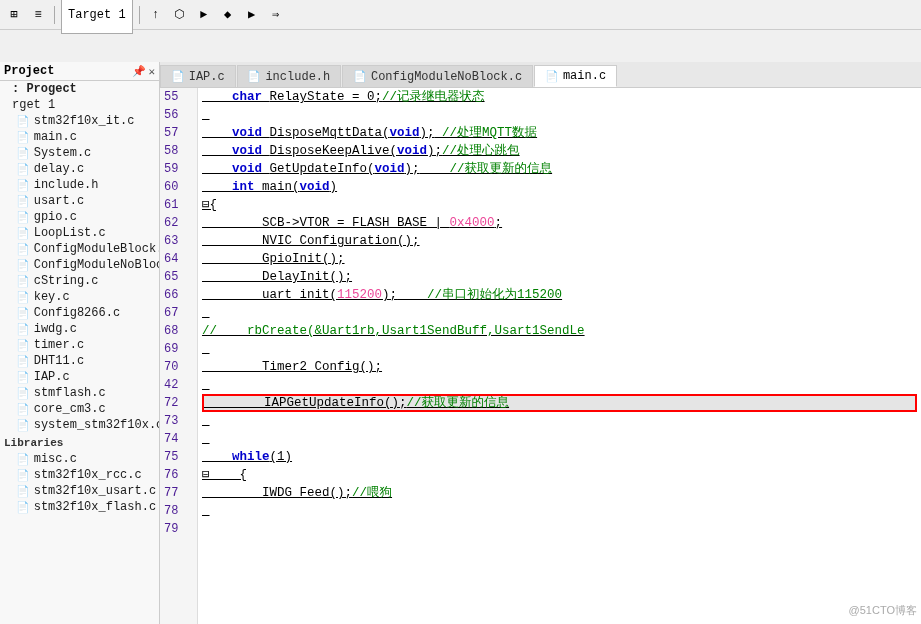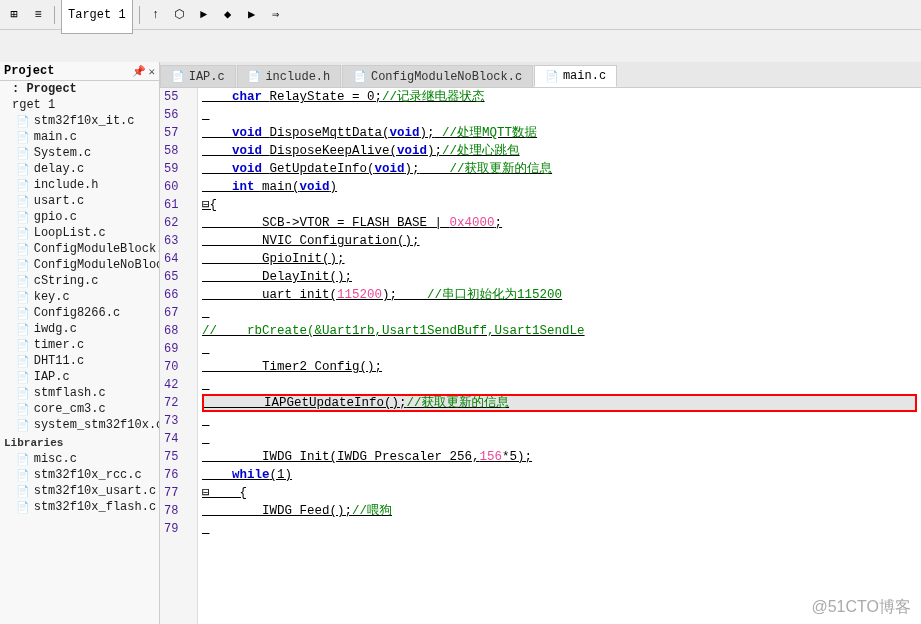--- a/index.html
+++ b/index.html
@@ -194,22 +194,22 @@
 
     
     .kw { color: #0000cc; font-weight: bold; }
     .num { color: #ec4899; }
     .cmt { color: #008000; }
     .cmt-cn { color: #008000; }
 
     .watermark {
       position: fixed;
       bottom: 6px;
-      right: 10px;
-      font-size: 16px;
+      right: 4px;
+      font-size: 11px;
       color: #aaa;
       font-family: Arial, sans-serif;
     }
   </style>
 </head>
 <body>
 
 <div class="toolbar">
   <div class="toolbar-icon">⊞</div>
   <div class="toolbar-icon">≡</div>
@@ -387,23 +387,20 @@
         <div class="code-line">&nbsp;</div>
 
         <div class="code-line redbox">
           <span>        IAPGetUpdateInfo();</span><span class="cmt-cn">//获取更新的信息</span>
         </div>
 
         <div class="code-line">&nbsp;</div>
 
         <div class="code-line">&nbsp;</div>
 
-        <div class="code-line">
-          <span>        IWDG_Init(IWDG_Prescaler_256,</span><span class="num">156</span><span>*5);</span>
-        </div>
 
         <div class="code-line">
           <span class="kw">    while</span><span>(1)</span>
         </div>
 
         <div class="code-line">
           <span>⊟    {</span>
         </div>
 
         <div class="code-line">

